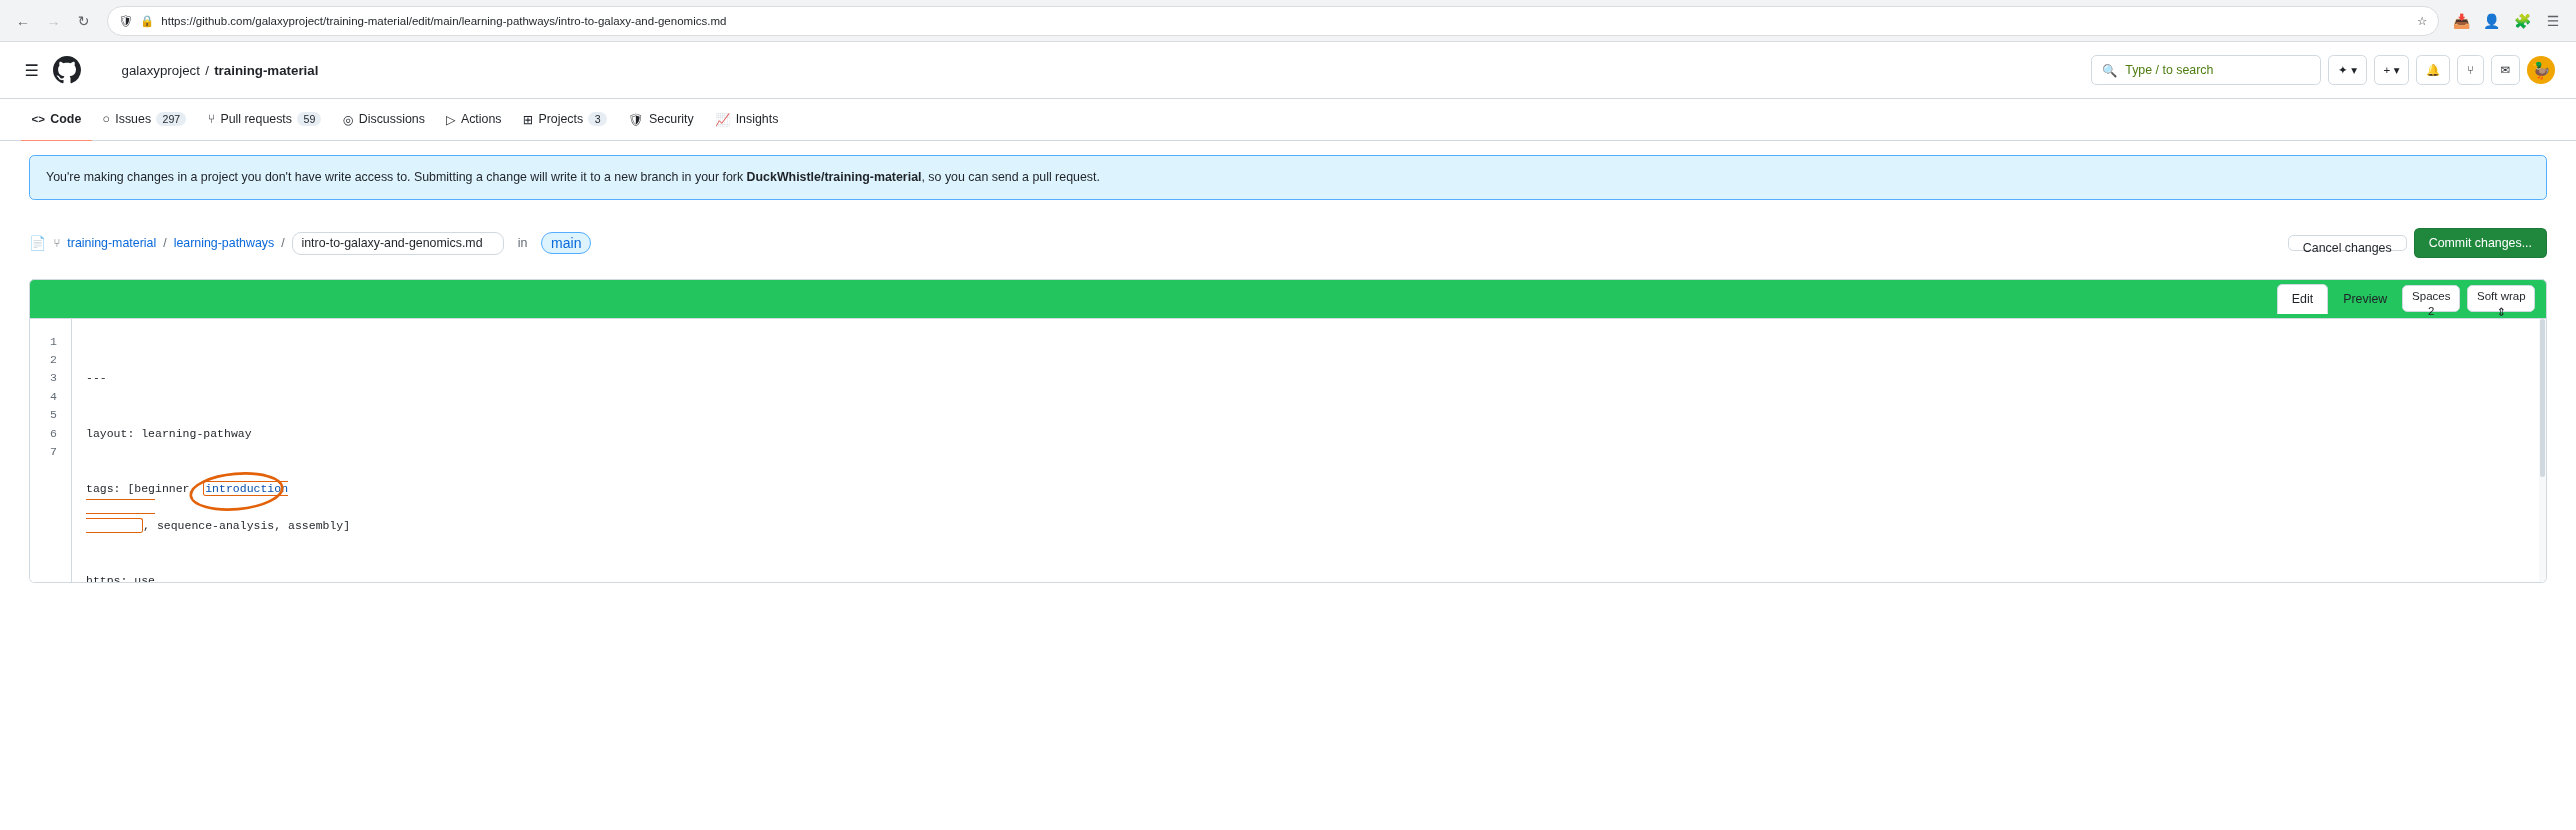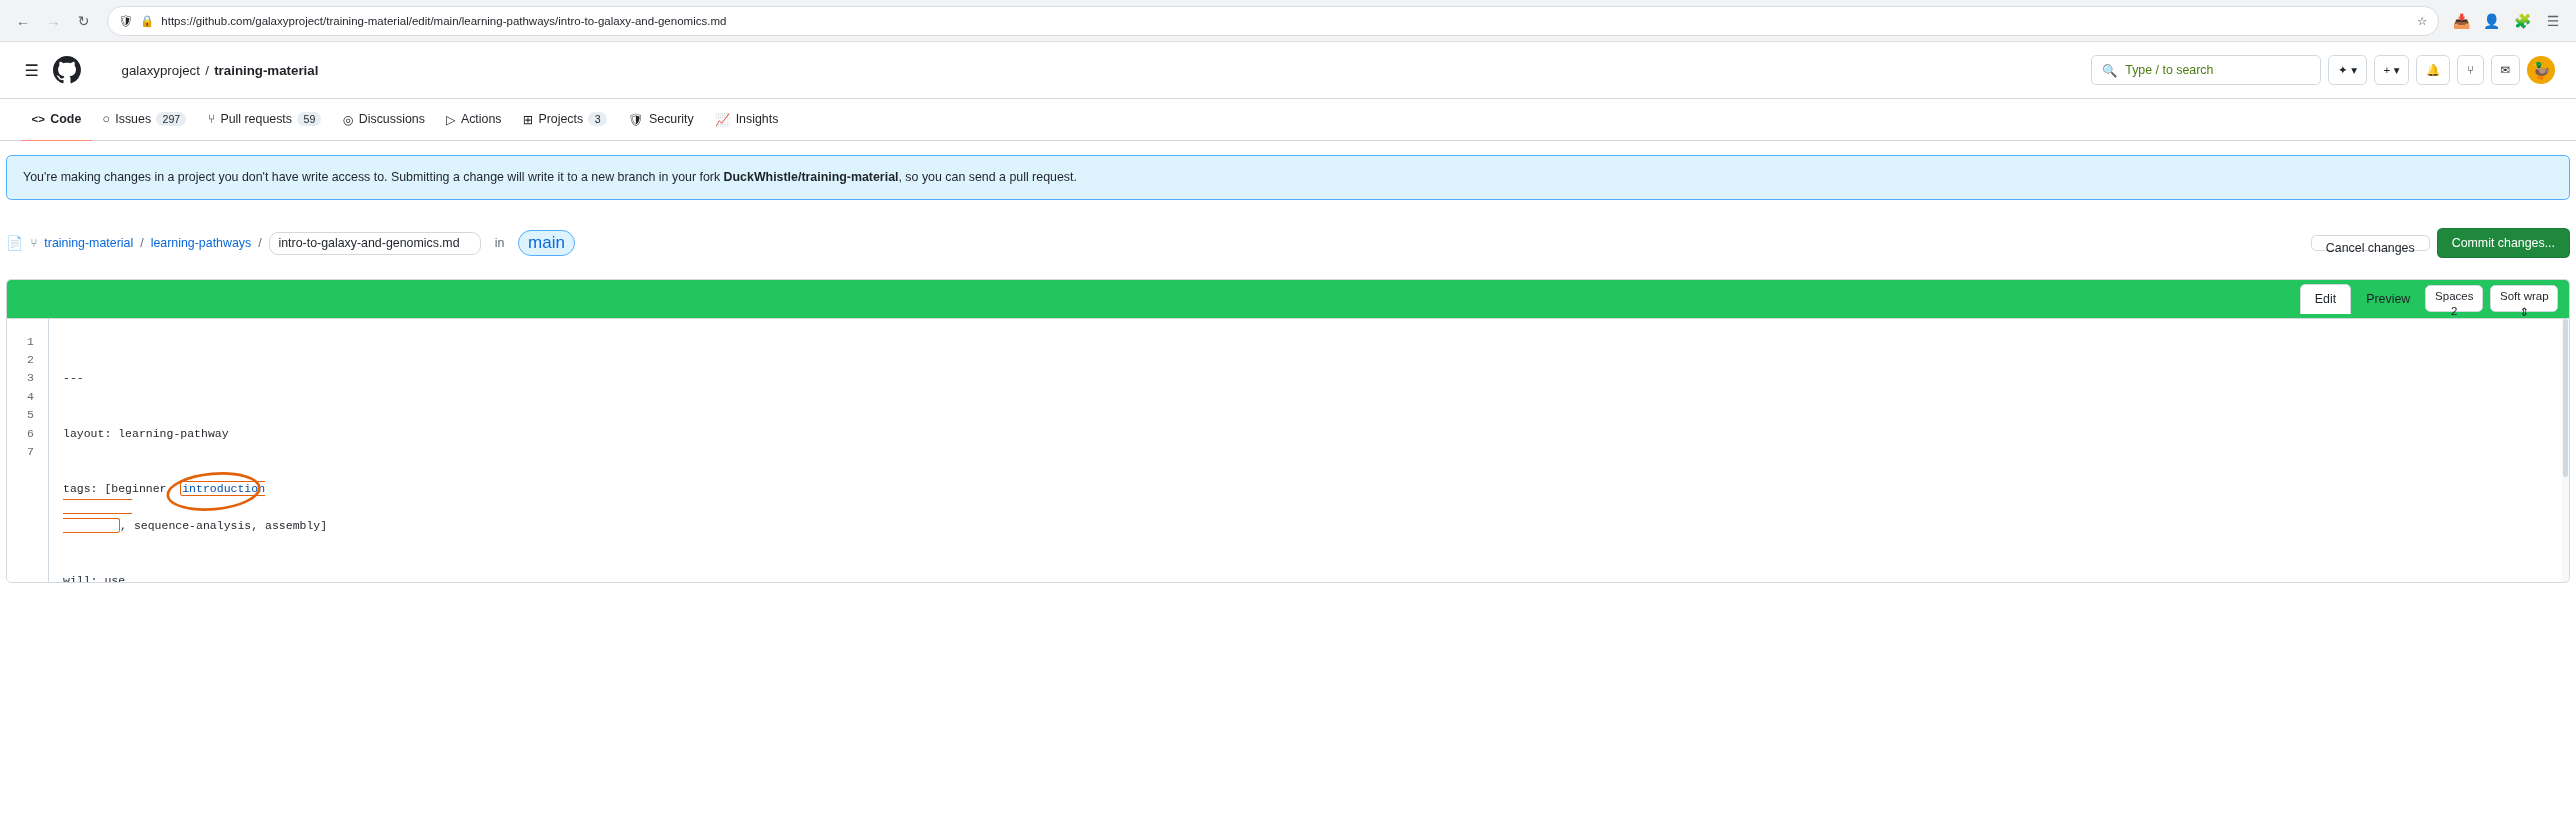--- a/index.html
+++ b/index.html
@@ -100,21 +100,21 @@
     .nav-tab.active { border-bottom: 1.8px solid #fd8c73; color: #1f2328; font-weight: 600; }
     .nav-badge {
       background: #e6edf3;
       border-radius: 17.7px;
       padding: 0.9px 6.2px;
       font-size: 10.6px;
       font-weight: 500;
     }
 
     
-    .main-content { padding: 14px 6px; }
+    .main-content { padding: 14px 29px; }
 
     
     .info-banner {
       background: #ddf4ff;
       border: 0.9px solid #54aeff;
       border-radius: 5.3px;
       padding: 12.4px 16px;
       margin-bottom: 17.7px;
       font-size: 12.4px;
       color: #1f2328;
@@ -137,21 +137,21 @@
       font-size: 12.4px;
       color: #1f2328;
       background: #fff;
       min-width: 177px;
     }
     .branch-badge {
       background: #ddf4ff;
       color: #0969da;
       border-radius: 17.7px;
       padding: 1.8px 8.8px;
-      font-size: 17px;
+      font-size: 14px;
       font-weight: 500;
       border: 0.9px solid #54aeff;
     }
     .editor-header-actions { margin-left: auto; display: flex; gap: 7px; align-items: center; }
     .cancel-btn {
       background: #fff;
       border: 0.9px solid #d1d9e0;
       border-radius: 5.3px;
       padding: 5.3px 14px;
       font-size: 12.4px;
@@ -421,21 +421,21 @@
         <span class="line-number">7</span>
       </div>
       <div class="code-content">
         <span class="code-line">---</span>
         <span class="code-line">layout: learning-pathway</span>
         <span class="code-line">tags: [beginner, <span class="highlight-word" style="position:relative;">introduction
           <svg style="position:absolute; top:-10.6px; left:-16px; width:97px; height:41px; pointer-events:none; overflow:visible;" viewBox="0 0 110 46">
             <ellipse cx="55" cy="23" rx="52" ry="20" fill="none" stroke="#e36209" stroke-width="3" transform="rotate(-5, 55, 23)"></ellipse>
           </svg>
         </span>, sequence-analysis, assembly]</span>
-        <span class="code-line">will: use</span>
+        <span class="code-line">https: use</span>
         
         
         
       </div>
     </div>
 
     <div style="position:absolute; right:0; top:0; bottom:0; width:7px; background:#f6f8fa;">
       <div style="background:#d1d9e0; border-radius:3.5px; margin:0 0.9px; height:60%; margin-top:5%;"></div>
     </div>
   </div>

